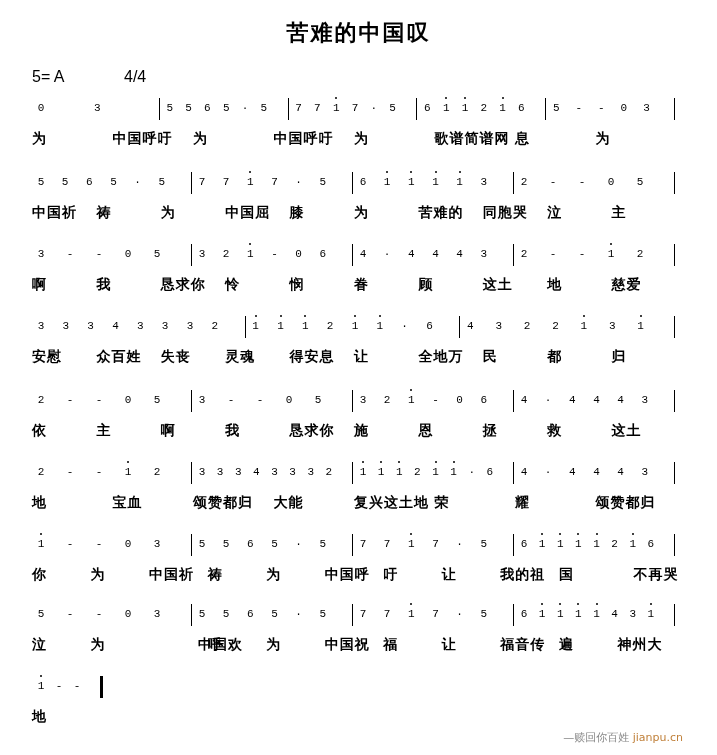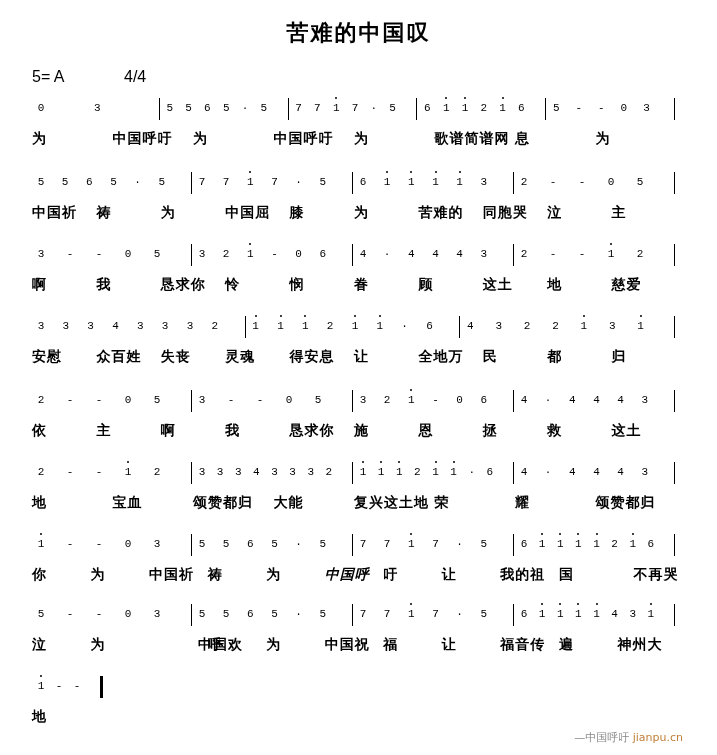--- a/index.html
+++ b/index.html
@@ -320,21 +320,21 @@
         <span class="n" style="left: 627.75px;">1<span class="dot-hi"></span></span>
         <span class="n" style="left: 645.875px;">6</span>
         <div class="bar" style="left: 674px;"></div>
       </div>
       <div class="lyrics">
         <span class="ly" style="left: 32px;">你</span>
         <span class="ly" style="left: 90.5455px;">为</span>
         <span class="ly" style="left: 149.091px;">中国祈</span>
         <span class="ly" style="left: 207.636px;">祷</span>
         <span class="ly" style="left: 266.182px;">为</span>
-        <span class="ly" style="left: 324.727px; font-style: italic;">中国呼</span>
+        <span class="ly" style="left: 324.727px;">中国呼</span>
         <span class="ly" style="left: 383.273px;">吁</span>
         <span class="ly" style="left: 441.818px;">让</span>
         <span class="ly" style="left: 500.364px;">我的祖</span>
         <span class="ly" style="left: 558.909px;">国</span>
         <span class="ly" style="left: 617.455px; margin-left: 16px;">不再哭</span>
       </div>
     </div>
     <div class="row" style="top: 602px;">
       <div class="notes">
         <span class="n" style="left: 36px;">5</span>
@@ -388,15 +388,15 @@
         <span class="n" style="left: 72px;">-</span>
         <div class="bar final" style="left: 100px;"></div>
       </div>
       <div class="lyrics">
         <span class="ly" style="left: 32px;">地</span>
       </div>
     </div>
   </div>
 
 <div class="watermark">
-  <span>—中国呼吁</span>
+  <span>—赎回你百姓</span>
   <span class="url">jianpu.cn</span>
 </div>
 
 </body></html>

